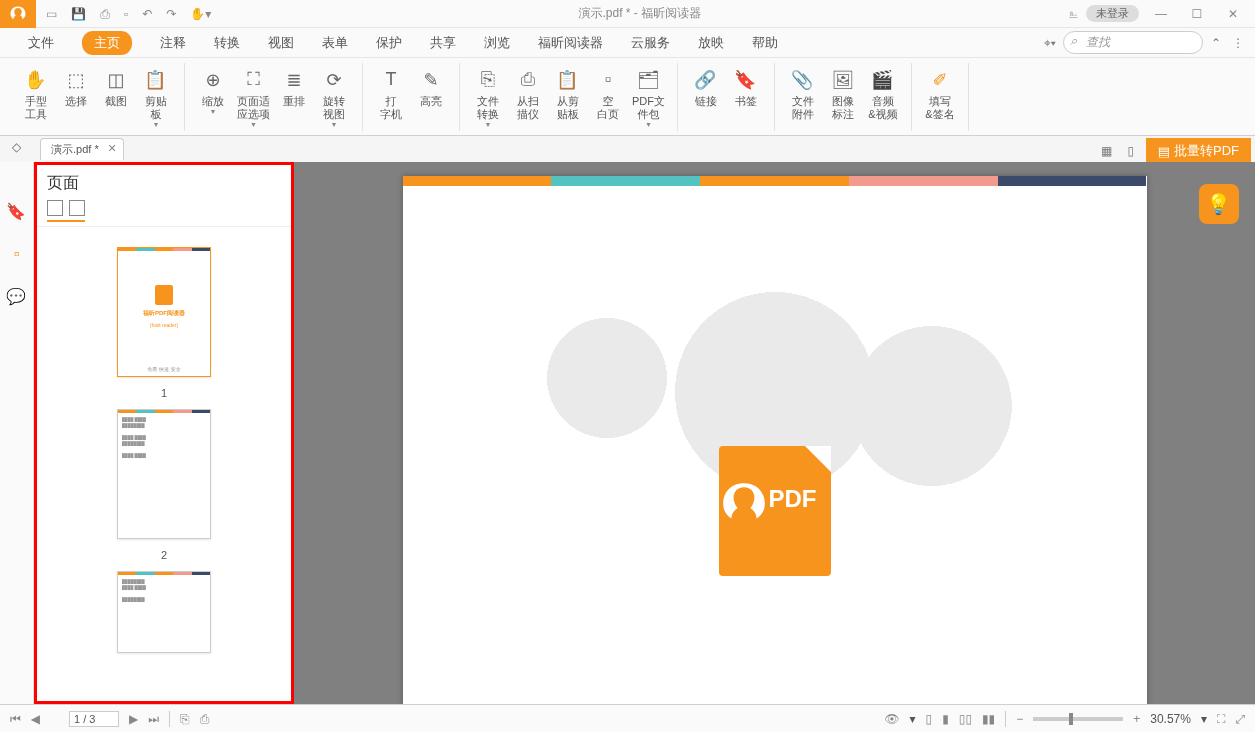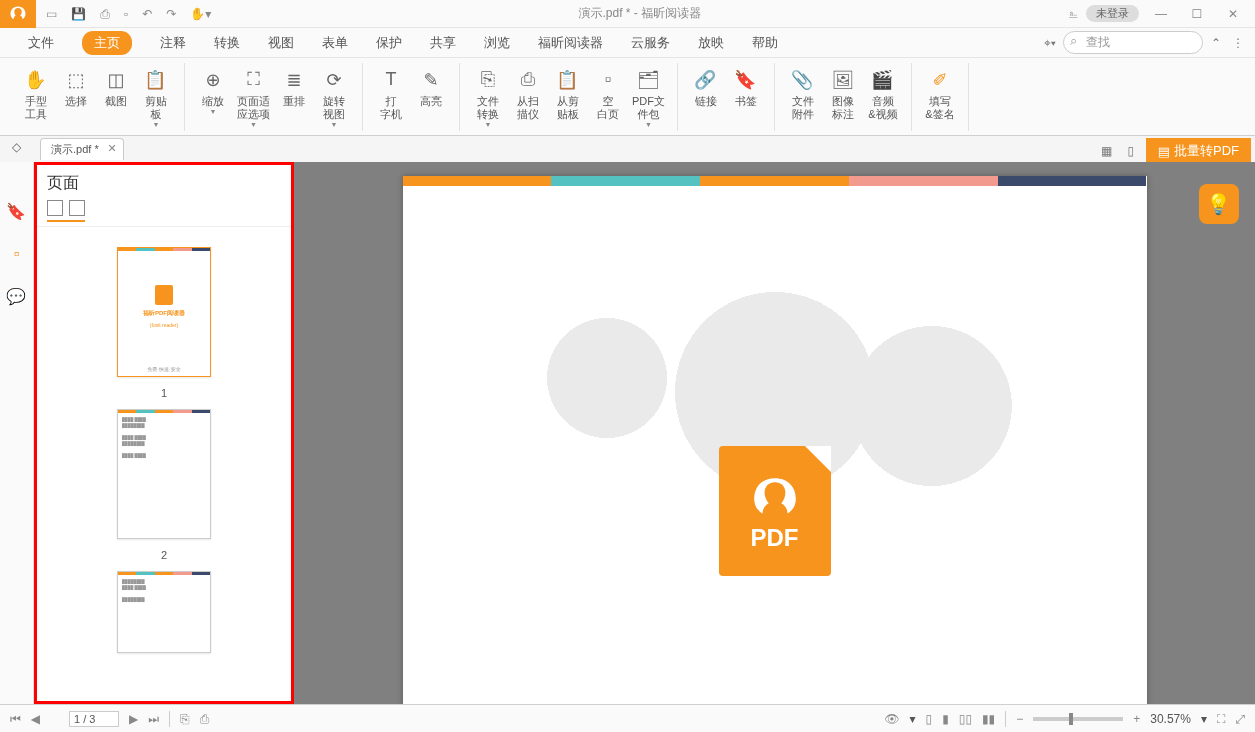--- a/index.html
+++ b/index.html
@@ -14,21 +14,21 @@
 .title-center { flex: 1; text-align: center; color: #888; }
 .title-right { display: flex; align-items: center; gap: 8px; padding-right: 8px; }
 .login-pill { background: #ddd; border-radius: 10px; padding: 1px 10px; font-size: 11px; color: #666; }
 .win-btn { width: 28px; text-align: center; color: #888; cursor: pointer; }
 
 
 .menu-row { height: 30px; background: #fafafa; display: flex; align-items: center; padding-left: 28px; gap: 28px; border-bottom: 1px solid #e5e5e5; position: relative; }
 .menu-item { font-size: 13px; color: #555; cursor: pointer; }
 .menu-item.active { background: #f7941d; color: #fff; padding: 3px 12px; border-radius: 11px; }
 .menu-right { position: absolute; right: 8px; display: flex; align-items: center; gap: 4px; }
-.search-box { border: 1px solid #ccc; border-radius: 12px; padding: 2px 10px 2px 22px; width: 140px; color: #999; position: relative; background:#fff; }
+.search-box { border: 1px solid #ccc; border-radius: 12px; padding: 2px 10px 2px 22px; width: 140px; color: #999; position: relative; background:#fff;font-style:italic; }
 .search-box::before { content: "⌕"; position: absolute; left: 6px; top: 1px; font-size:13px; }
 
 
 .ribbon { height: 78px; background: #fafafa; display: flex; align-items: center; padding: 0 8px; border-bottom: 1px solid #d0d0d0; }
 .rgroup { display: flex; flex-direction: row; gap: 0; border-right: 1px solid #e2e2e2; padding: 0 8px; height: 68px; align-items: flex-start; }
 .rbtn { display: flex; flex-direction: column; align-items: center; justify-content: flex-start; min-width: 40px; padding: 4px 4px 0; cursor: pointer; }
 .rbtn .ic { width: 26px; height: 26px; display:flex; align-items:center; justify-content:center; color:#666; font-size:18px; margin-bottom:2px; }
 .rbtn .lab { font-size: 11px; line-height: 13px; color: #555; text-align: center; white-space: pre-line; }
 .rbtn .caret { font-size: 7px; color: #888; }
 
@@ -60,21 +60,21 @@
 .th-stripe { height:3px; display:flex; }
 .th-stripe span { flex:1; }
 
 .viewer { flex:1; background:#808080; display:flex; justify-content:center; align-items:flex-start; padding-top:14px; position:relative; overflow:hidden;}
 .page { width: 744px; height: 620px; background:#fff; box-shadow:0 0 6px rgba(0,0,0,.3); }
 .page-stripe { height:10px; display:flex; }
 .page-stripe .s { height:100%; }
 .page-content { display:flex; flex-direction:column; align-items:center; padding-top:80px; position:relative; }
 .world-map { width:560px; height:280px; background: radial-gradient(circle at 20% 40%, #e5e5e5 60px, transparent 60px), radial-gradient(circle at 50% 45%, #e5e5e5 100px, transparent 100px), radial-gradient(circle at 78% 50%, #e5e5e5 80px, transparent 80px); opacity:.8; }
 .pdf-ic-big { position:absolute; top:260px; }
-.pdf-ic-big .doc-shape { width:112px; height:130px; background:#f7941d; border-radius:4px; position:relative; display:flex; flex-direction:column; align-items:center; justify-content:flex-end; padding-bottom:24px;}
+.pdf-ic-big .doc-shape { width:112px; height:130px; background:#f7941d; border-radius:4px; position:relative; display:flex; flex-direction:row; align-items:center; padding-bottom:24px;}
 .pdf-ic-big .doc-shape::before { content:""; position:absolute; top:0; right:0; border-style:solid; border-width:0 26px 26px 0; border-color: transparent #fff transparent transparent; }
 .pdf-ic-big .pdf-txt { color:#fff; font-weight:bold; font-size:24px; }
 .pdf-ic-big .fox { color:#fff; margin-top:10px; }
 
 .float-lamp { position:absolute; right:16px; top:22px; width:40px; height:40px; background:#f7941d; border-radius:8px; display:flex; align-items:center; justify-content:center; color:#fff; font-size:20px;}
 
 
 .status-bar { height: 28px; background:#fafafa; border-top:1px solid #d0d0d0; display:flex; align-items:center; padding:0 10px; gap:10px;}
 .status-bar .nav-ic { color:#888; cursor:pointer; }
 .page-input { border:1px solid #ccc; width:50px; padding:1px 4px; font-size:11px; color:#555;margin-left:19px;}

